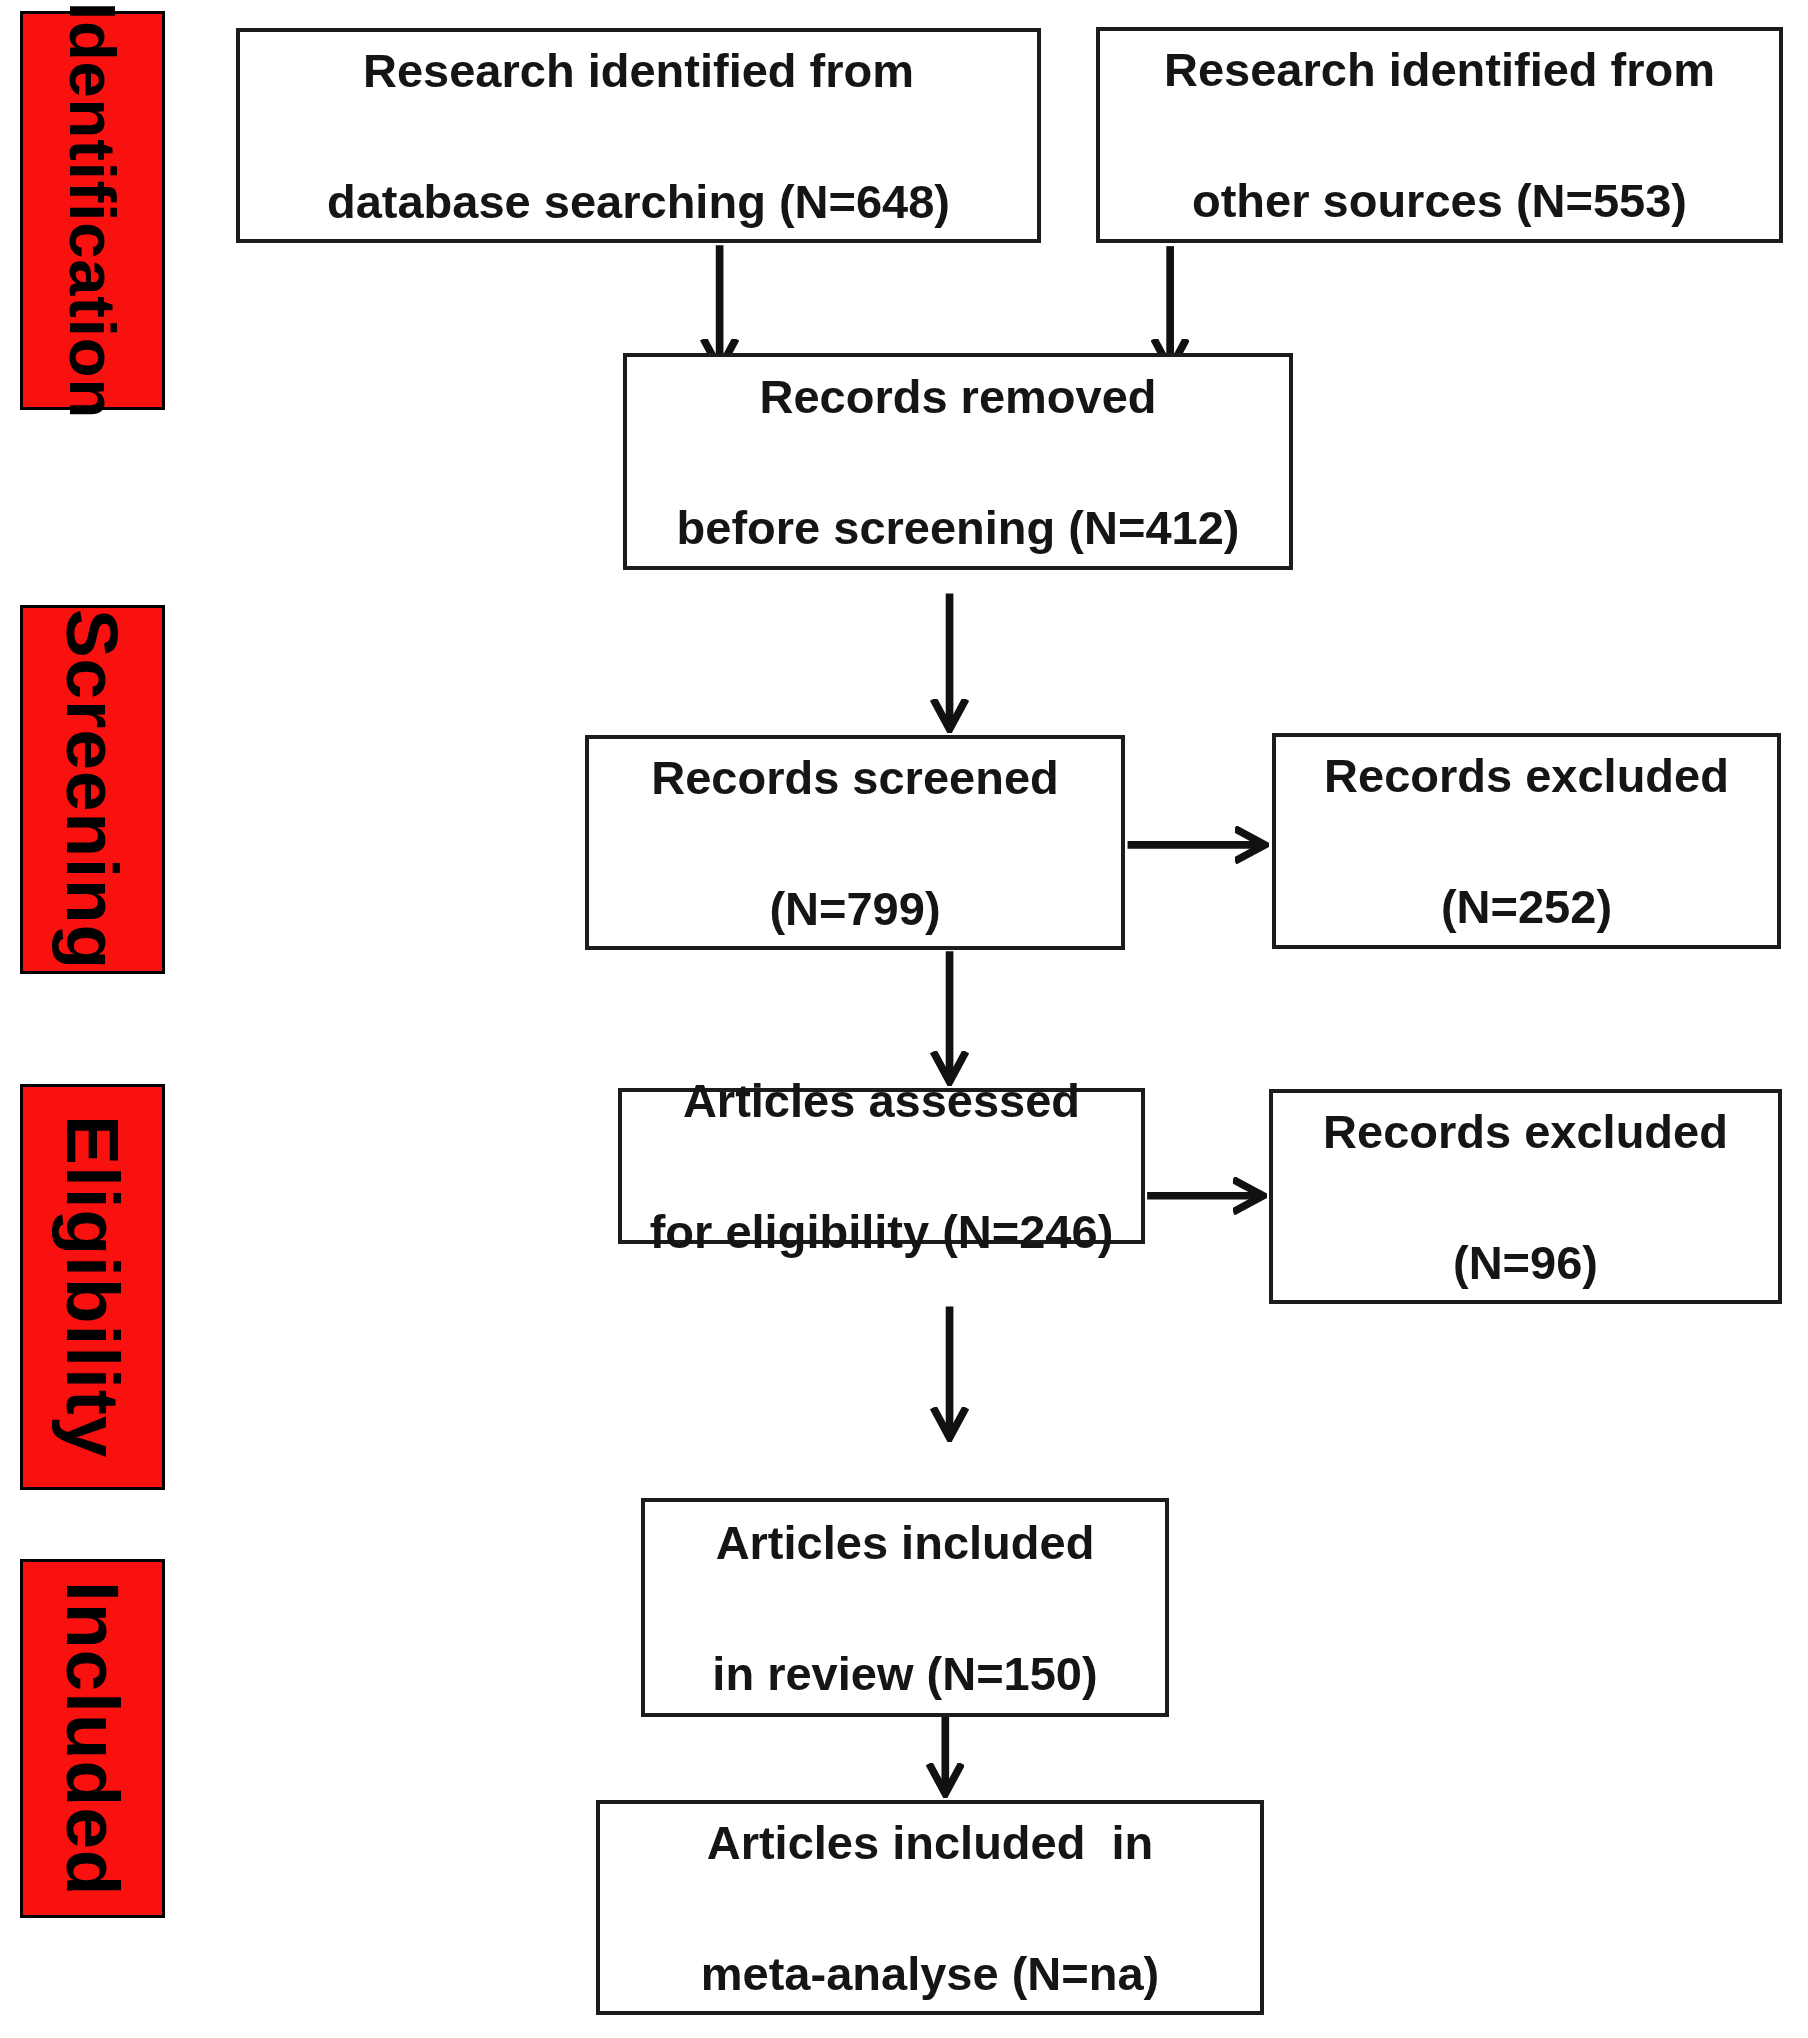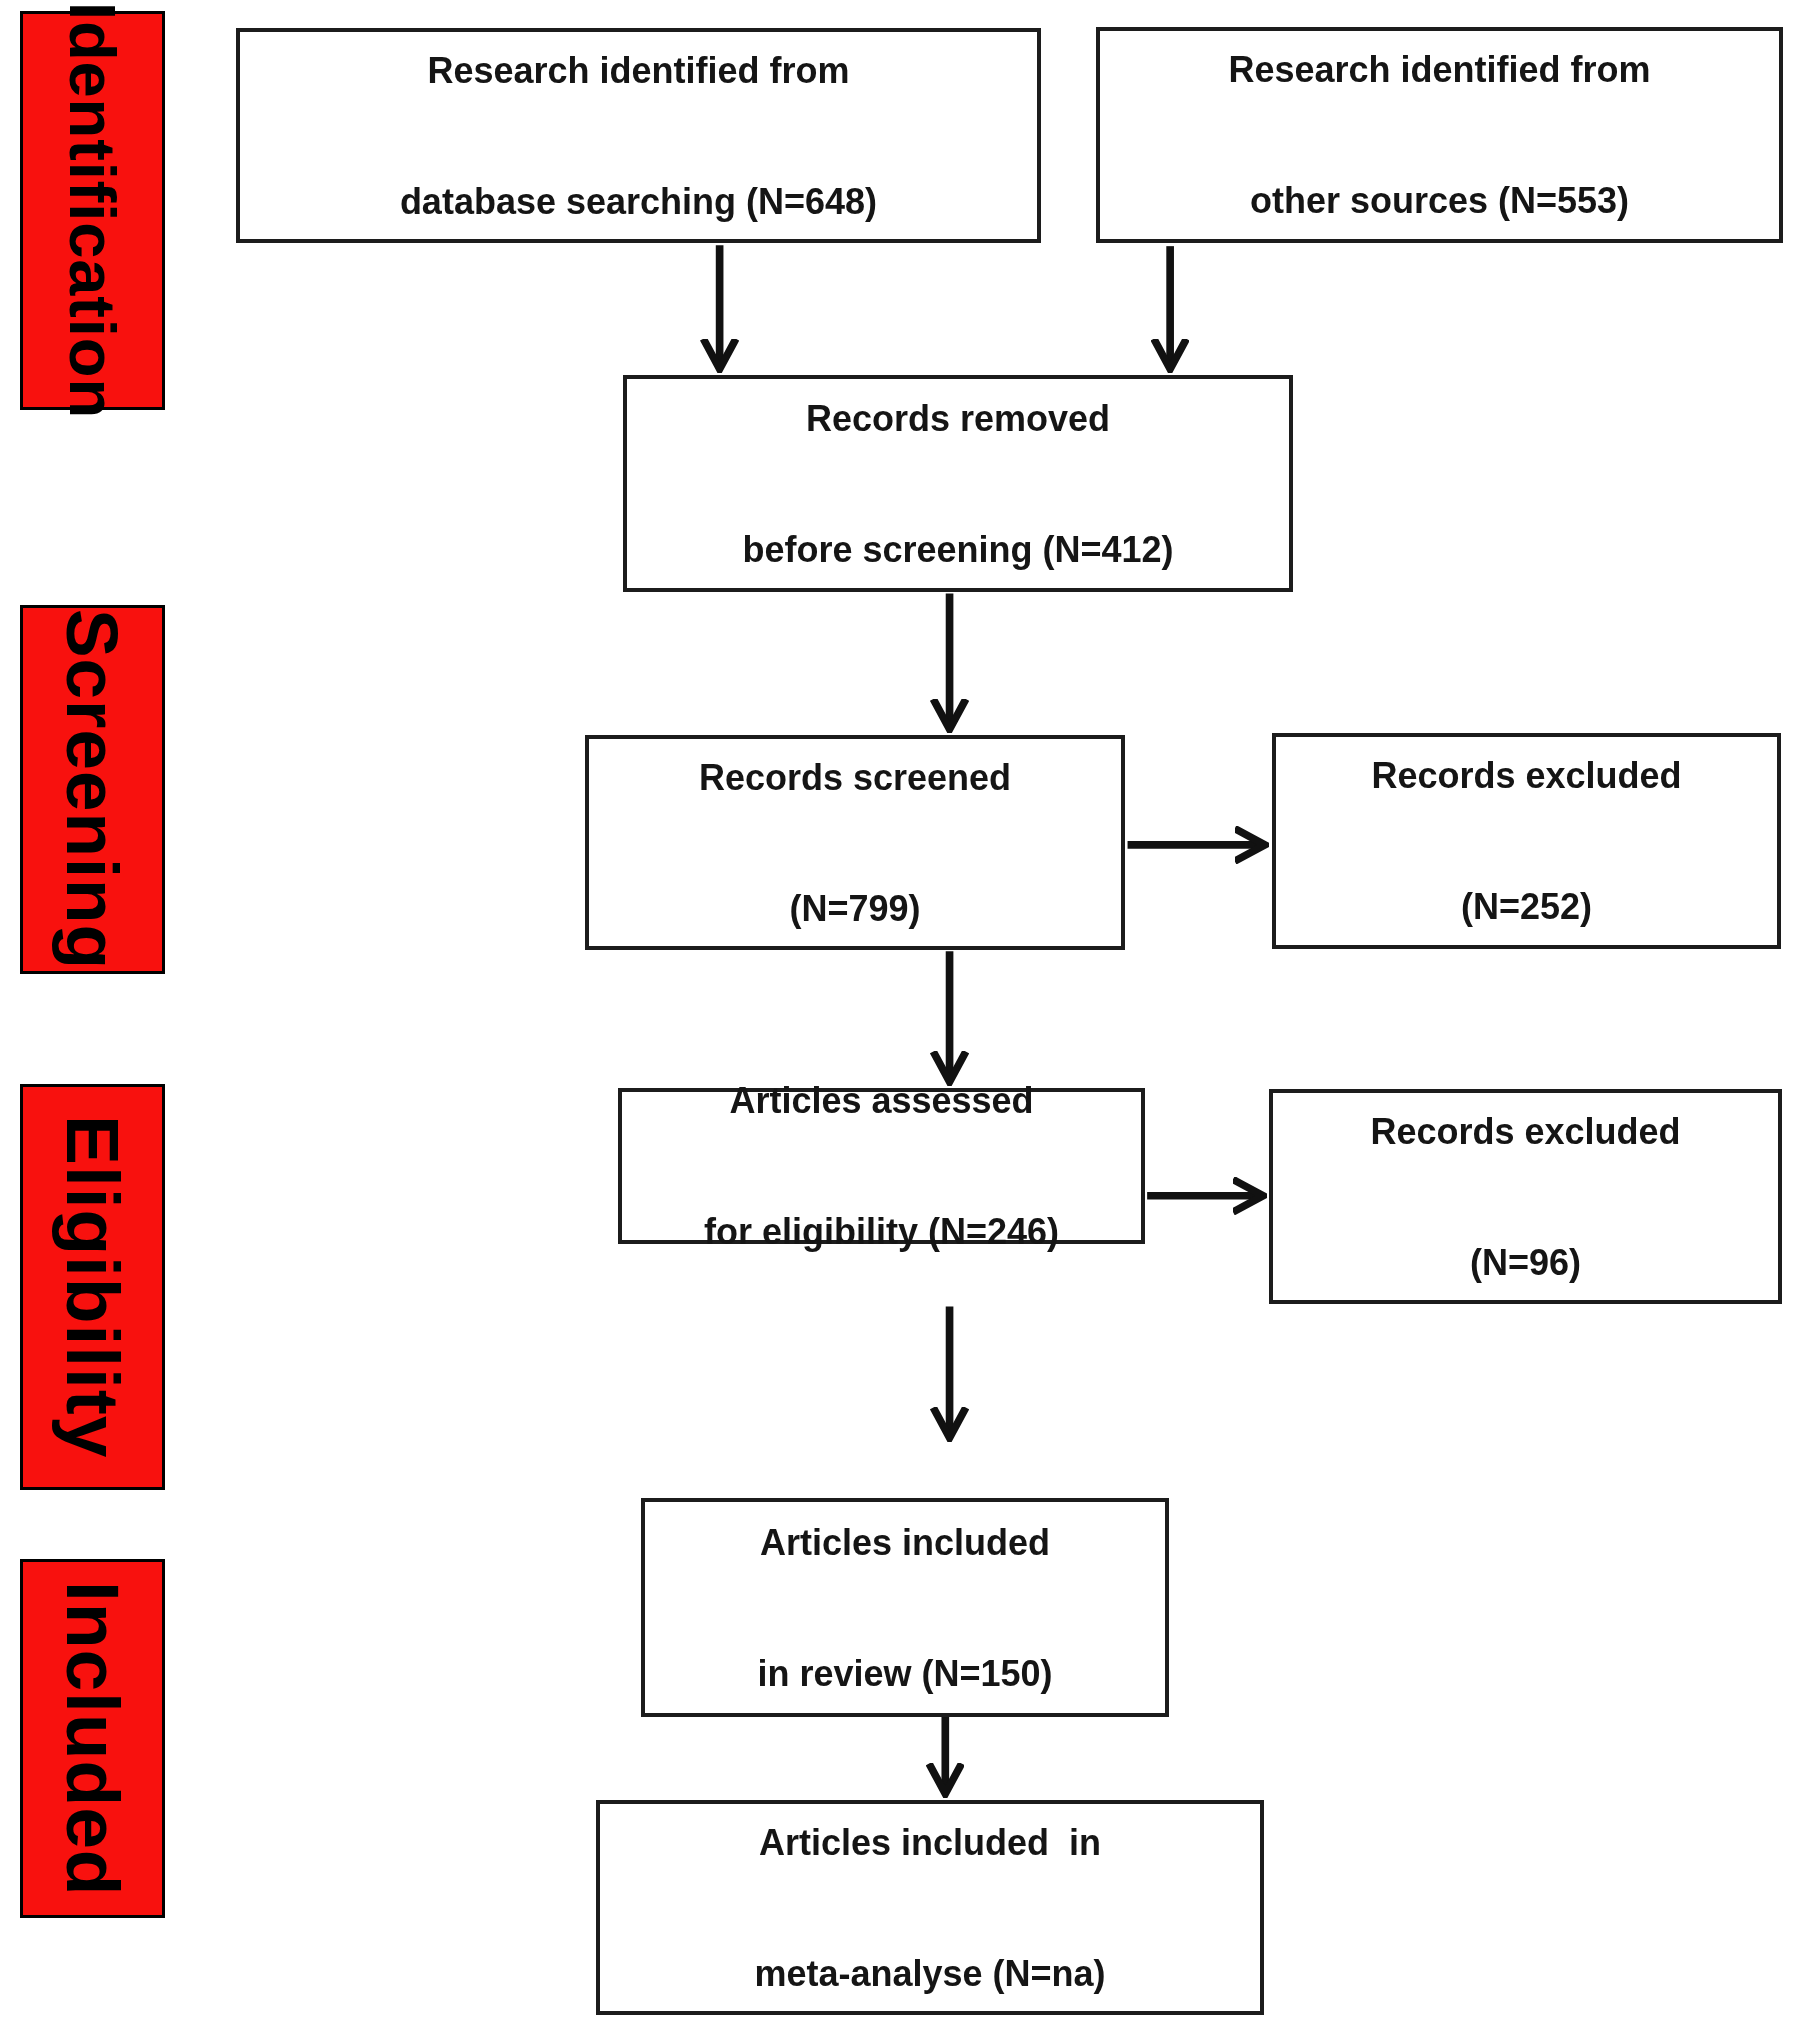--- a/index.html
+++ b/index.html
@@ -46,21 +46,21 @@
   .box {
     position: absolute;
     background: var(--box-fill);
     border: 4.3px solid var(--box-border);
     display: flex;
     flex-direction: column;
     justify-content: center;
     align-items: center;
     gap: 76px;
     color: var(--box-text);
-    font-size: 36px;
+    font-size: 47px;
     line-height: 55px;
     text-align: center;
   }
   .line { white-space: pre-wrap; }
   .bt { font-weight: 700; }
   .nt { font-weight: 700; }
   .arrows {
     position: absolute;
     left: 0; top: 0;
     width: 1808px;
@@ -105,21 +105,21 @@
   <div class="box" style="left:236px;top:28px;width:805px;height:215px">
     <div class="line"><span class="bt">Research identified from</span><span class="nt"></span></div>
     <div class="line"><span class="bt">database searching</span><span class="nt"> (N=648)</span></div>
   </div>
 
   <div class="box" style="left:1096px;top:27px;width:687px;height:216px">
     <div class="line"><span class="bt">Research identified from</span><span class="nt"></span></div>
     <div class="line"><span class="bt">other sources</span><span class="nt"> (N=553)</span></div>
   </div>
 
-  <div class="box" style="left:623px;top:375px;width:670px;height:217px">
+  <div class="box" style="left:623px;top:353px;width:670px;height:217px">
     <div class="line"><span class="bt">Records removed</span><span class="nt"></span></div>
     <div class="line"><span class="bt">before screening</span><span class="nt"> (N=412)</span></div>
   </div>
 
   <div class="box" style="left:585px;top:735px;width:540px;height:215px">
     <div class="line"><span class="bt">Records screened</span><span class="nt"></span></div>
     <div class="line"><span class="bt"></span><span class="nt">(N=799)</span></div>
   </div>
 
   <div class="box" style="left:1272px;top:733px;width:509px;height:216px">

